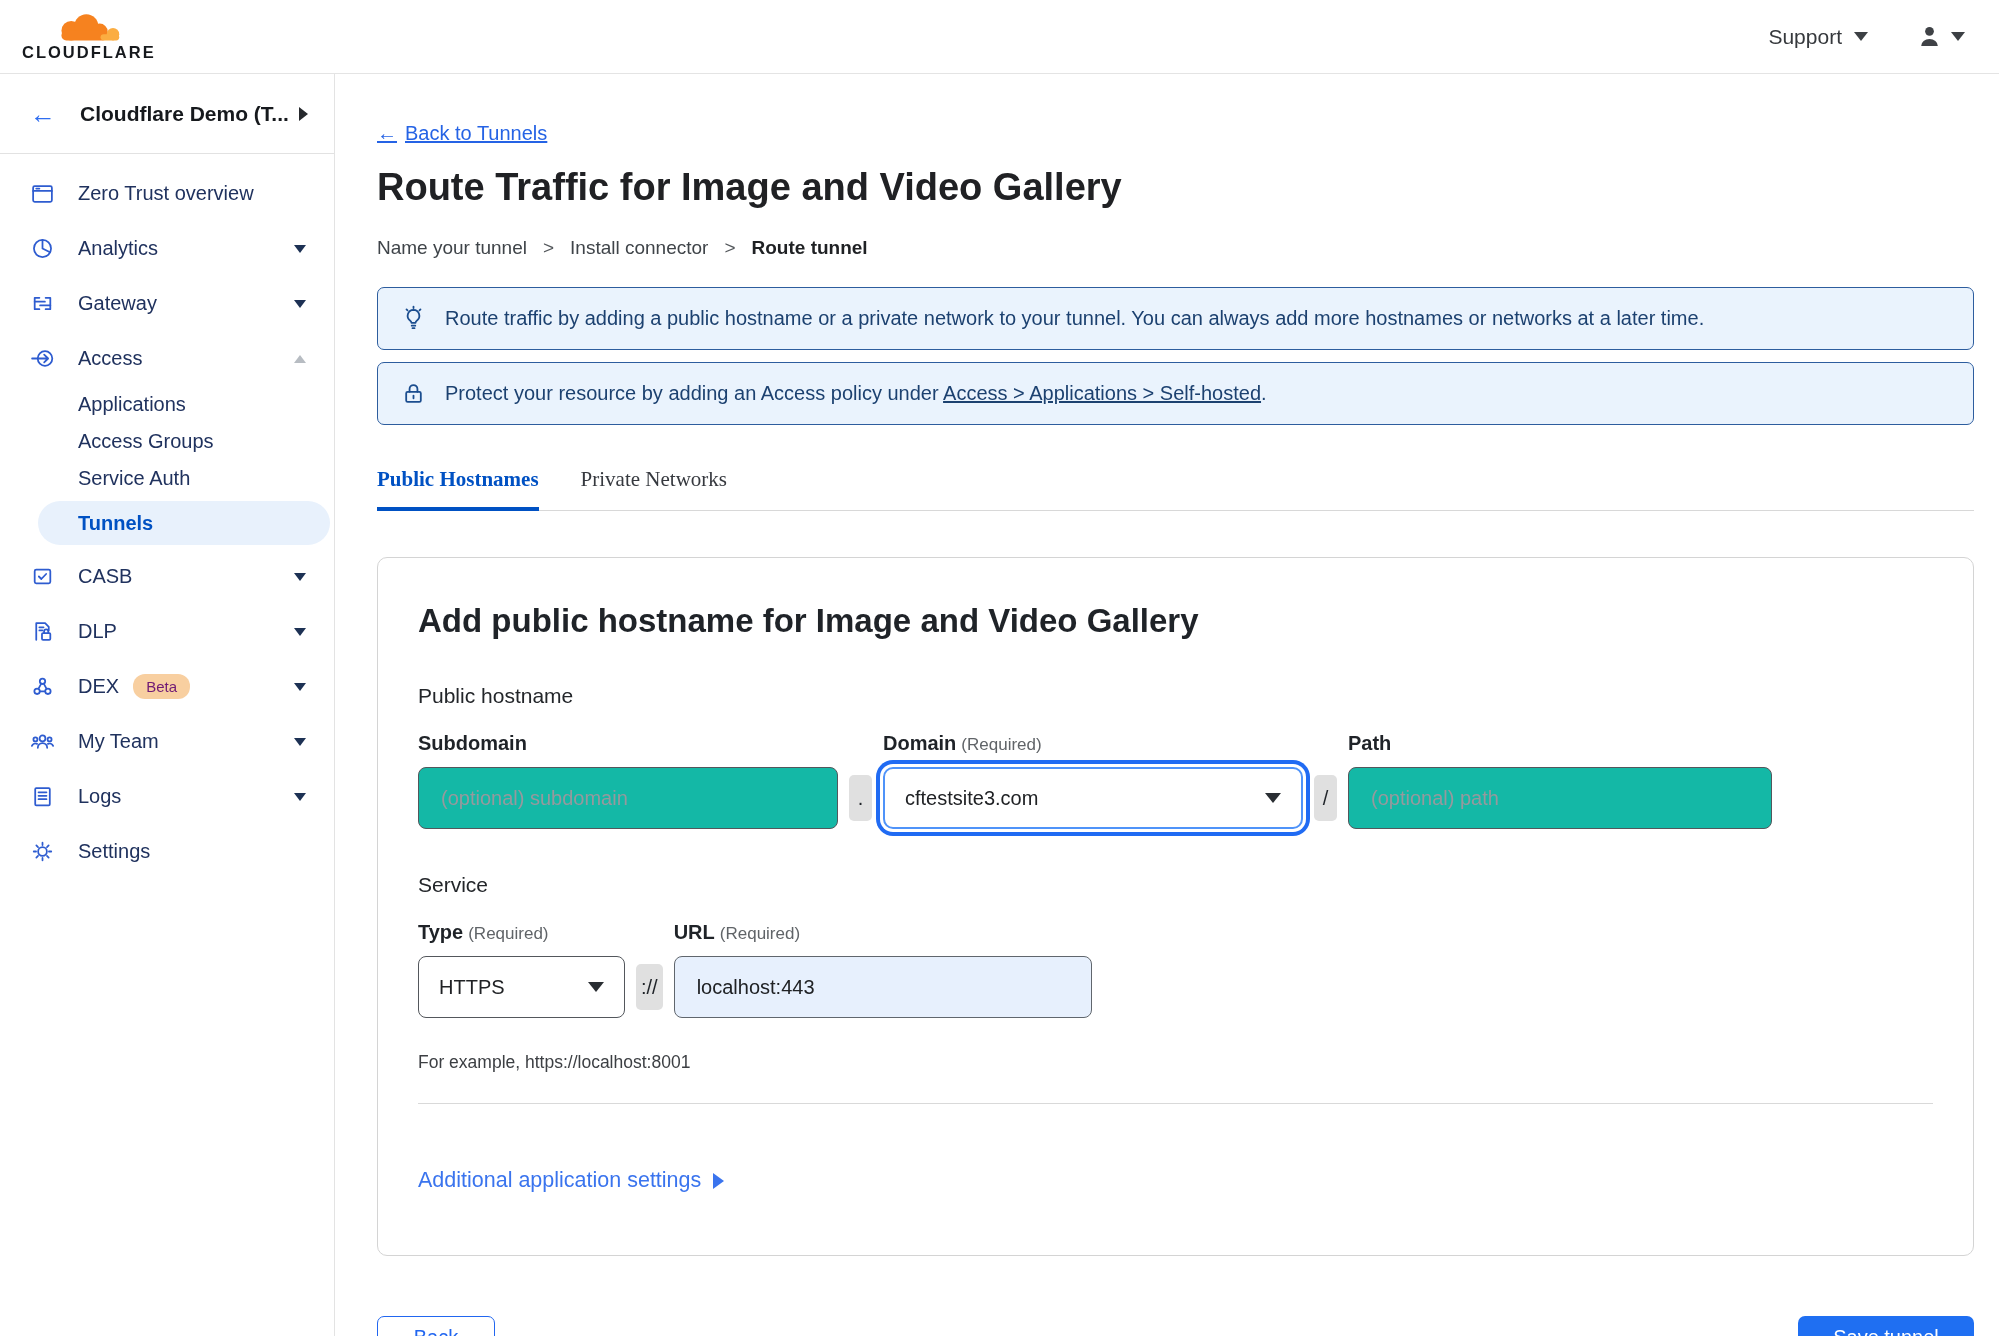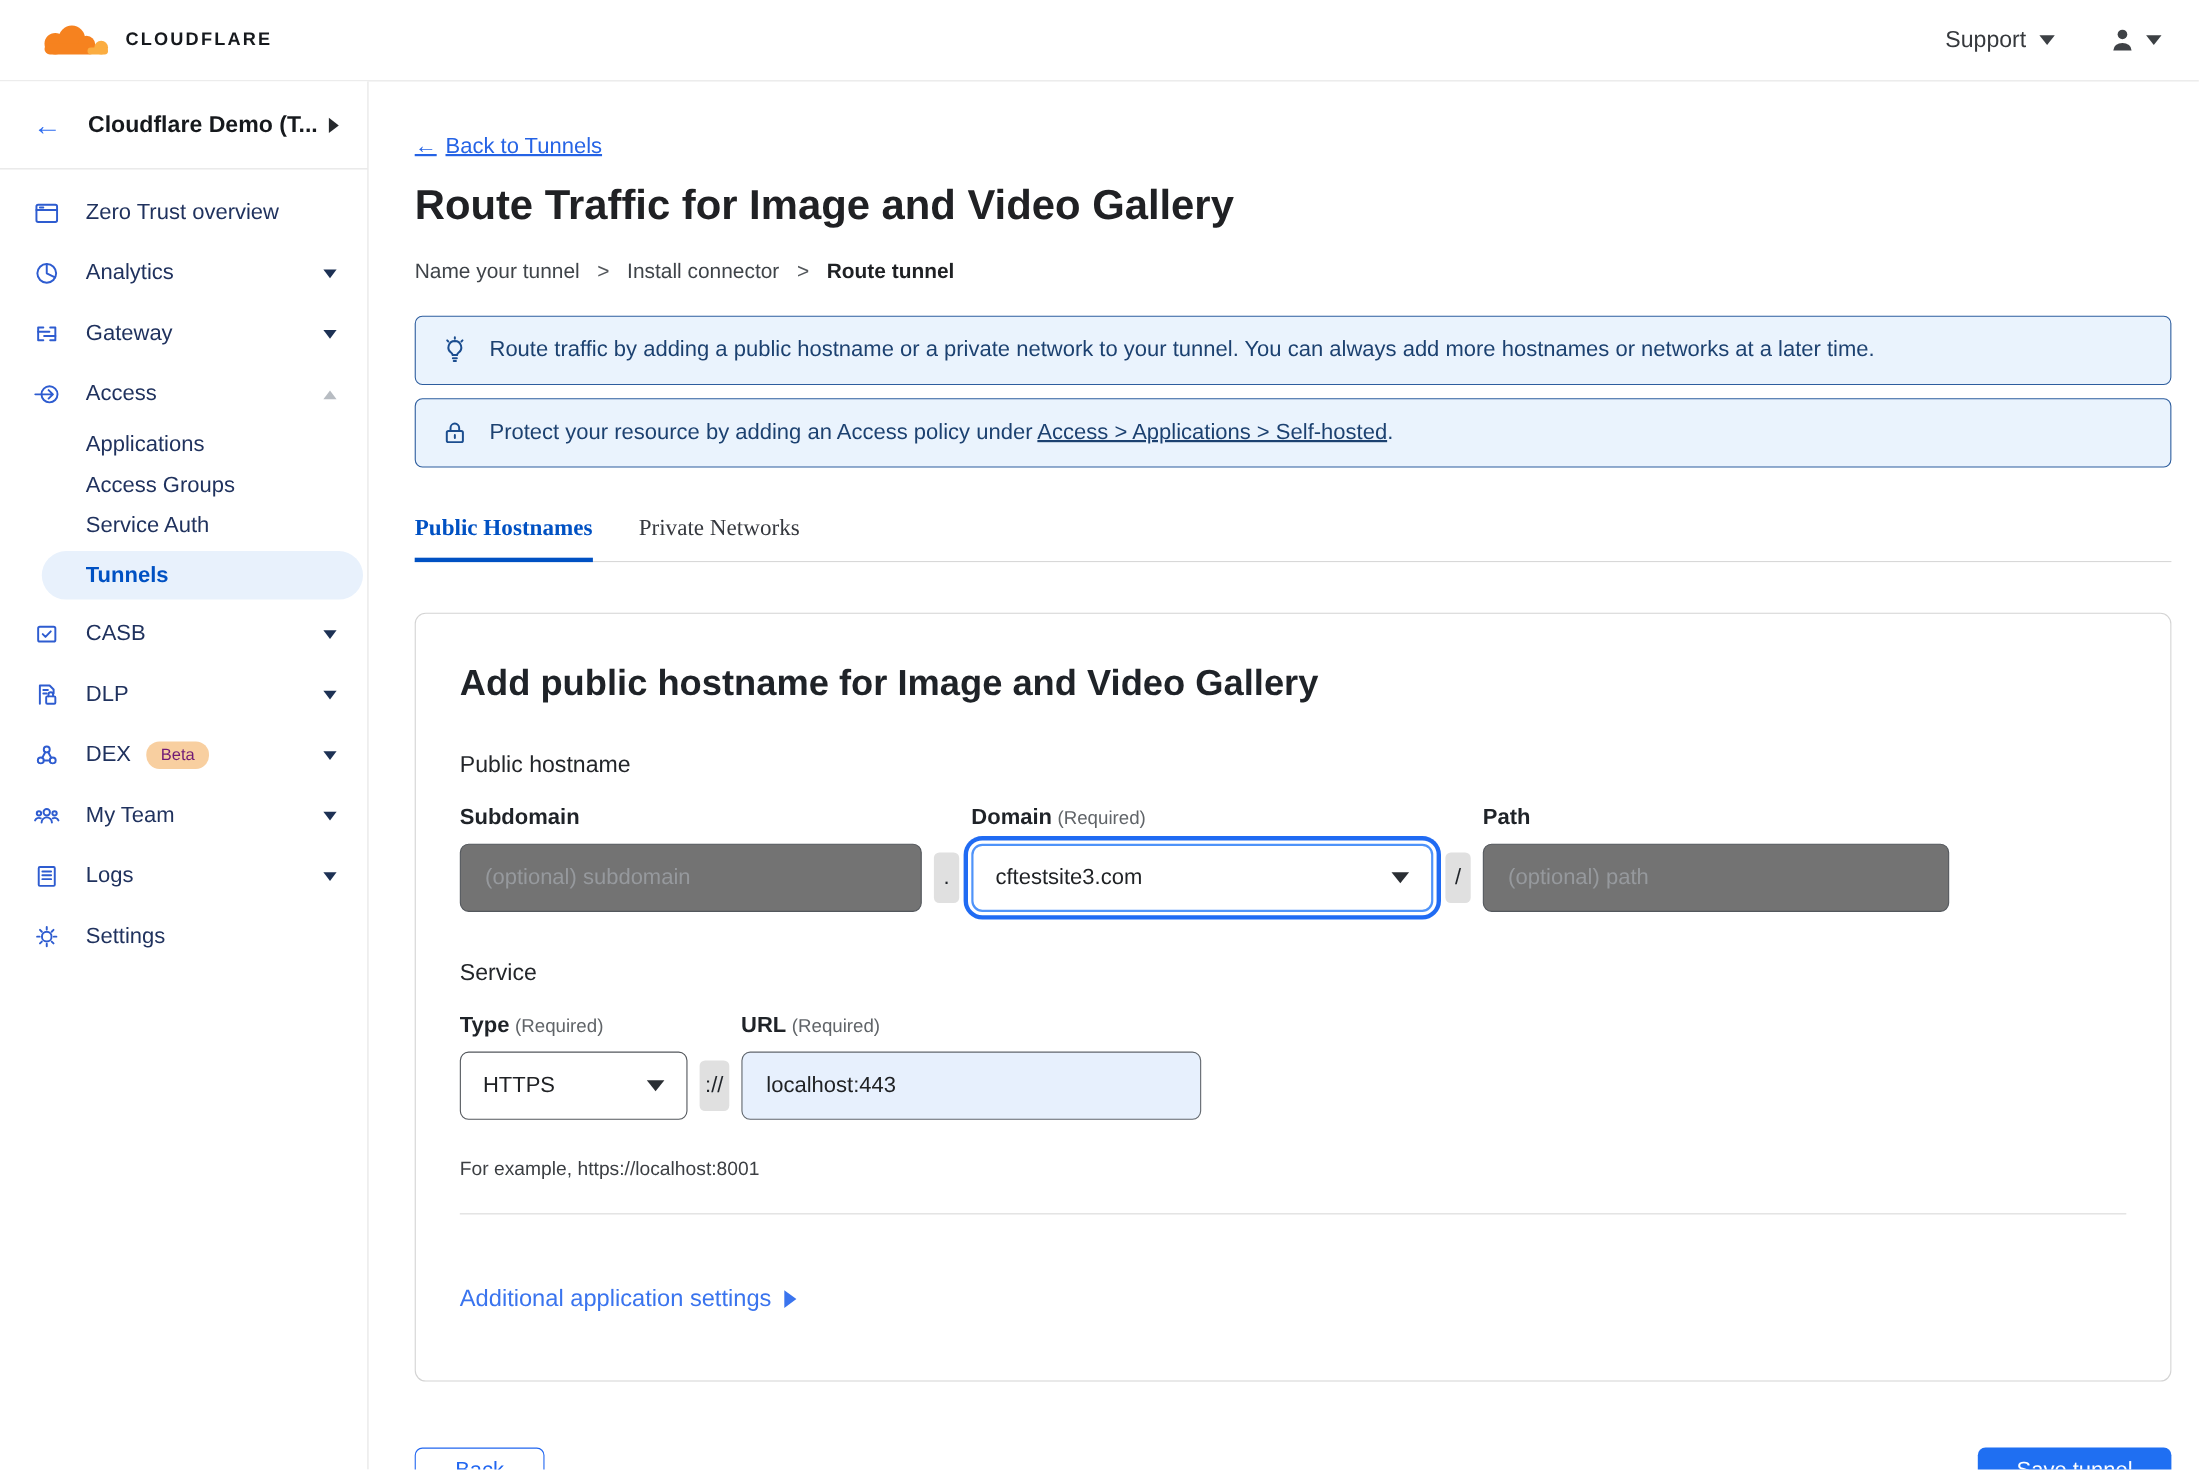--- a/index.html
+++ b/index.html
@@ -2,21 +2,21 @@
 <html><head>
 <meta charset="utf-8">
 <style>
   * { margin:0; padding:0; box-sizing:border-box; }
   html,body { width:1999px; height:1336px; background:#fff; overflow:hidden;
               font-family:"Liberation Sans", sans-serif; color:#1f2328; }
 
   
   .topbar { height:74px; display:flex; align-items:center; justify-content:space-between;
             padding:0 34px 0 22px; border-bottom:1px solid #e4e4e4; background:#fff; }
-  .logo { display:flex; flex-direction:row; align-items:center; cursor:pointer; }
+  .logo { display:flex; flex-direction:column; align-items:center; cursor:pointer; }
   .logo svg { width:92px; height:32px; display:block; }
   .logo-word { font-size:16.5px; font-weight:bold; letter-spacing:2px; color:#16191d; margin-top:-1px; }
   .topbar-right { display:flex; align-items:center; gap:48px; }
   .support { display:flex; align-items:center; gap:12px; font-size:21px; color:#36393d; cursor:pointer; }
   .user { display:flex; align-items:center; gap:8px; cursor:pointer; }
   .user svg { width:27px; height:27px; }
   .car { width:0; height:0; border-left:7px solid transparent; border-right:7px solid transparent;
          border-top:9px solid #3c4044; }
 
   
@@ -72,21 +72,21 @@
 
   .card { margin-top:46px; border:1px solid #d4d4d4; border-radius:10px;
           padding:44px 40px 62px 40px; background:#fff; }
   .card h2 { font-size:33px; font-weight:bold; color:#1f2328; }
   .group-label { margin-top:44px; font-size:21px; color:#23262a; }
   .field-row { display:flex; align-items:flex-end; gap:11px; margin-top:24px; }
   .field { display:flex; flex-direction:column; }
   .flabel { font-size:20px; font-weight:bold; color:#1f2328; margin-bottom:12px; }
   .req { font-size:17px; font-weight:normal; color:#606468; margin-left:5px; }
   .tinput { height:62px; border:1.5px solid #53575c; border-radius:8px; padding:0 22px;
-            font-size:20px; color:#202225; font-family:"Liberation Sans", sans-serif; outline:none; background:#737373; }
+            font-size:20px; color:#202225; font-family:"Liberation Sans", sans-serif; outline:none; background:#14b8a6; }
   .tinput::placeholder { color:#96999d; }
   .w-sub { width:420px; } .w-path { width:424px; }
   .select { height:62px; border:1.5px solid #53575c; border-radius:8px; padding:0 20px;
             display:flex; align-items:center; font-size:20px; color:#202225; cursor:pointer; background:#fff; }
   .sel-caret { margin-left:auto; width:0; height:0; border-left:8px solid transparent;
                border-right:8px solid transparent; border-top:10px solid #2a2e33; }
   .select.focused { width:420px; border:2px solid #4f93f9; border-radius:10px;
                     box-shadow:0 0 0 3px #ffffff, 0 0 0 7px #206bf3;gap:44px; }
   .w-type { width:207px; }
   .chip { background:#e0e0e0; border-radius:5px; height:46px; min-width:23px; padding:0 5px;

